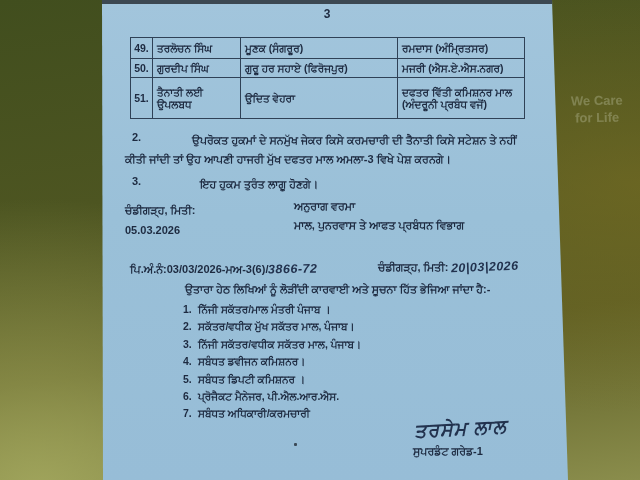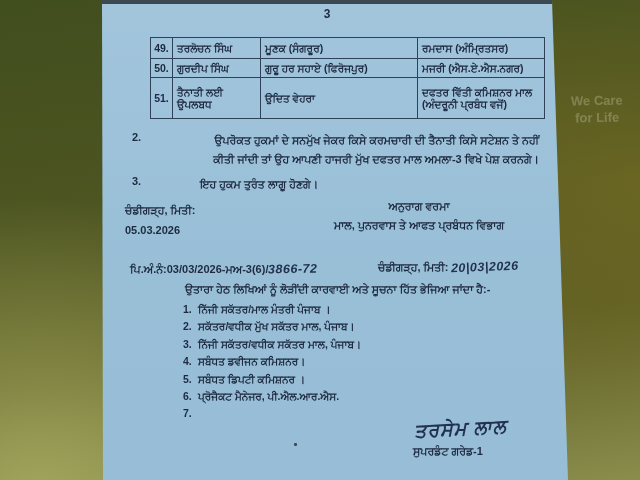--- a/index.html
+++ b/index.html
@@ -22,35 +22,35 @@
   }
   .paper{
     position:absolute; left:102px; top:0; width:466px; height:480px;
     background:linear-gradient(180deg,#a2c5dc 0%, #9ac0d8 45%, #97bdd7 100%);
     clip-path:polygon(0px 0px, 450px 0px, 466px 480px, 1px 480px);
     color:var(--ink); font-weight:bold;
   }
   .topstrip{position:absolute;left:0;top:0;width:456px;height:4px;background:var(--strip);}
   .pageno{position:absolute;left:0;top:7px;width:450px;text-align:center;font-size:12px;}
   .ptable{
-    position:absolute;left:48px;top:37px;
+    position:absolute;left:28px;top:37px;
     display:grid;grid-template-columns:22px 88px 157px 127px;grid-template-rows:21px 19px 41px;
     border-top:1.4px solid var(--border);border-left:1.4px solid var(--border);
     font-size:10.5px;
   }
   .ptable .cell{
     border-right:1.4px solid var(--border);border-bottom:1.4px solid var(--border);
     display:flex;align-items:center;padding:1px 3px 1px 4px;overflow:hidden;line-height:12.5px;
   }
   .ptable .sr{justify-content:center;padding:1px 1px;}
   .para-num{position:absolute;font-size:11px;}
-  .para-text{position:absolute;font-size:11px;line-height:19px;text-align:right;}
+  .para-text{position:absolute;font-size:11px;line-height:19px;}
   .p2text{left:23px;top:131px;width:414px;text-indent:67px;}
   .issue{position:absolute;left:23px;top:200px;font-size:11px;line-height:20px;}
-  .signatory{position:absolute;left:192px;top:197px;width:250px;text-align:center;font-size:11px;line-height:18.5px;}
+  .signatory{position:absolute;left:192px;top:197px;width:250px;text-align:left;font-size:11px;line-height:18.5px;}
   .endors-left{position:absolute;left:28px;top:262px;font-size:11px;}
   .endors-right{position:absolute;left:276px;top:260px;font-size:11px;}
   .hand{font-style:italic;color:var(--ink_hand);letter-spacing:.5px;}
   .ref-hand{font-size:12.5px;display:inline-block;transform:rotate(-1deg);}
   .date-hand{font-size:12.5px;display:inline-block;transform:rotate(-2deg);}
   .copy-heading{position:absolute;left:83px;top:283px;font-size:11px;}
   .copy-list{position:absolute;left:81px;top:303px;font-size:10.5px;}
   .copy-item{height:17.4px;line-height:13px;display:flex;}
   .copy-item .no{width:15px;flex:none;}
   .sig-hand{
@@ -135,20 +135,21 @@
     <div class="copy-item">
       <span class="no">5.</span>
       <span>ਸਬੰਧਤ ਡਿਪਟੀ ਕਮਿਸ਼ਨਰ ।</span>
     </div>
     <div class="copy-item">
       <span class="no">6.</span>
       <span>ਪ੍ਰੋਜੈਕਟ ਮੈਨੇਜਰ, ਪੀ.ਐਲ.ਆਰ.ਐਸ.</span>
     </div>
     <div class="copy-item">
       <span class="no">7.</span>
+      <span>ਸਬੰਧਤ ਅਧਿਕਾਰੀ/ਕਰਮਚਾਰੀ</span>
     </div>
   </div>
 
   <div class="sig-hand">ਤਰਸੇਮ ਲਾਲ</div>
   <div class="sig-desig">ਸੁਪਰਡੰਟ ਗਰੇਡ-1</div>
 
   <div class="speck"></div>
 </div>
 
 </body></html>

